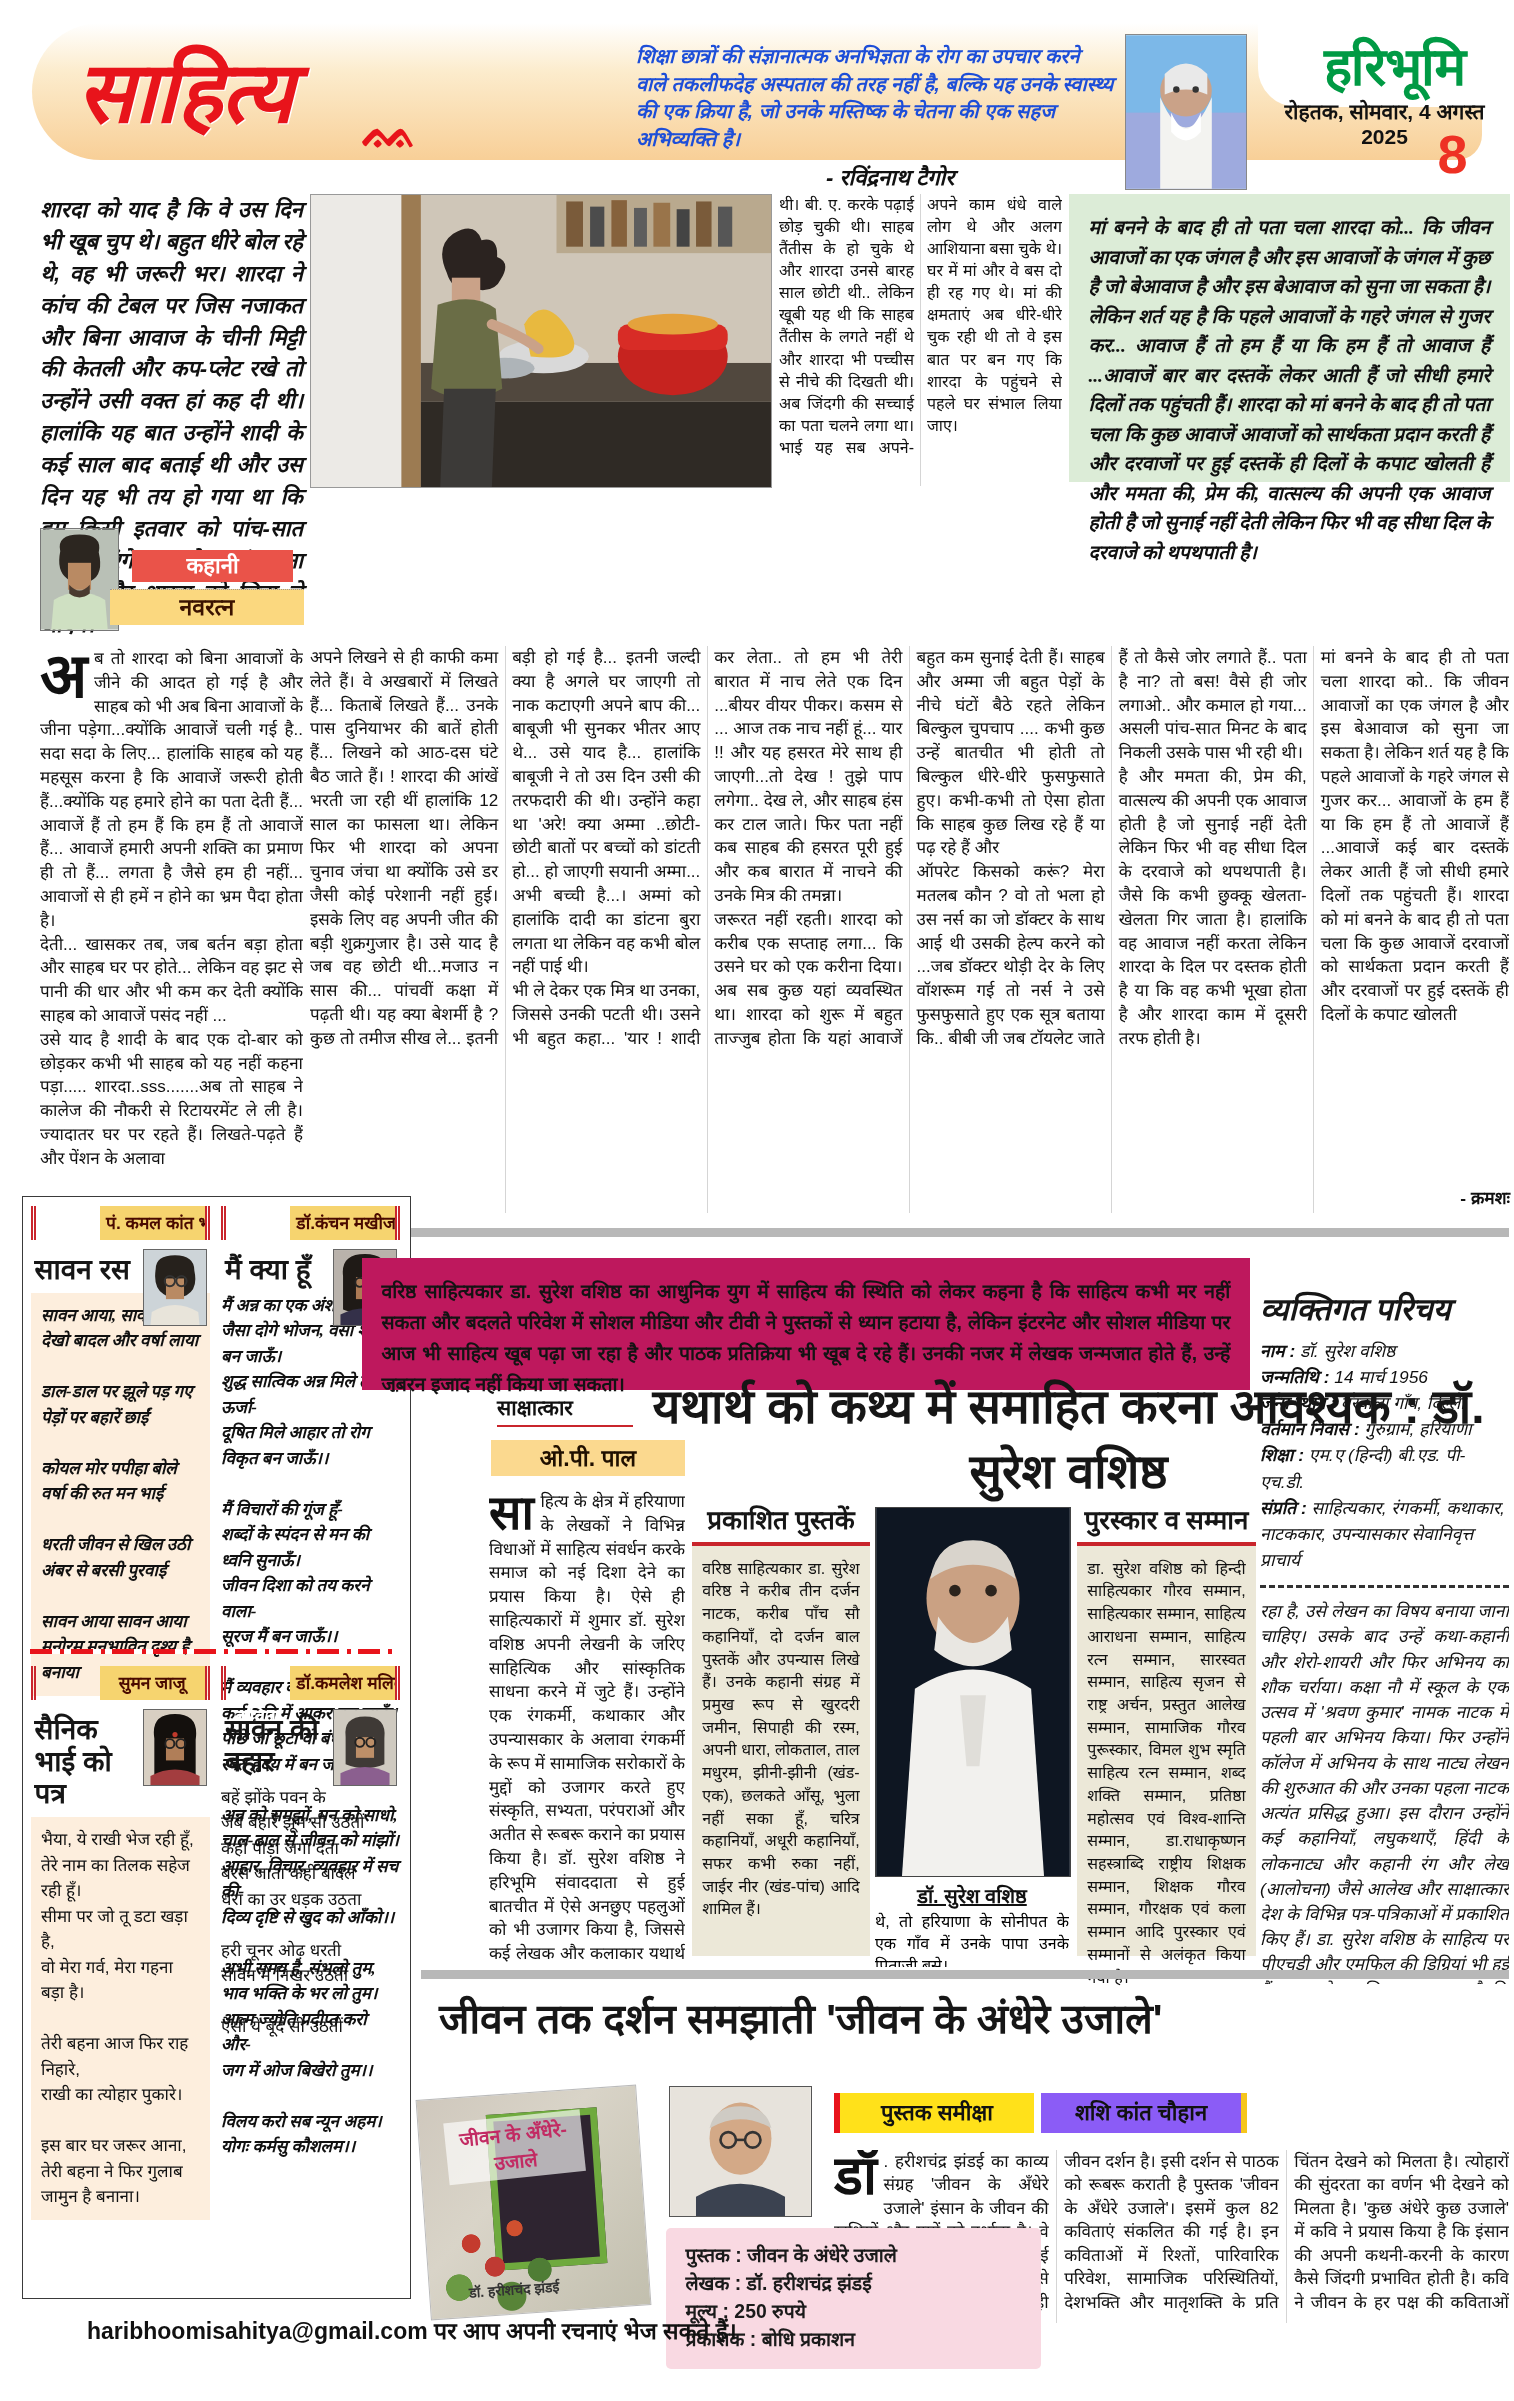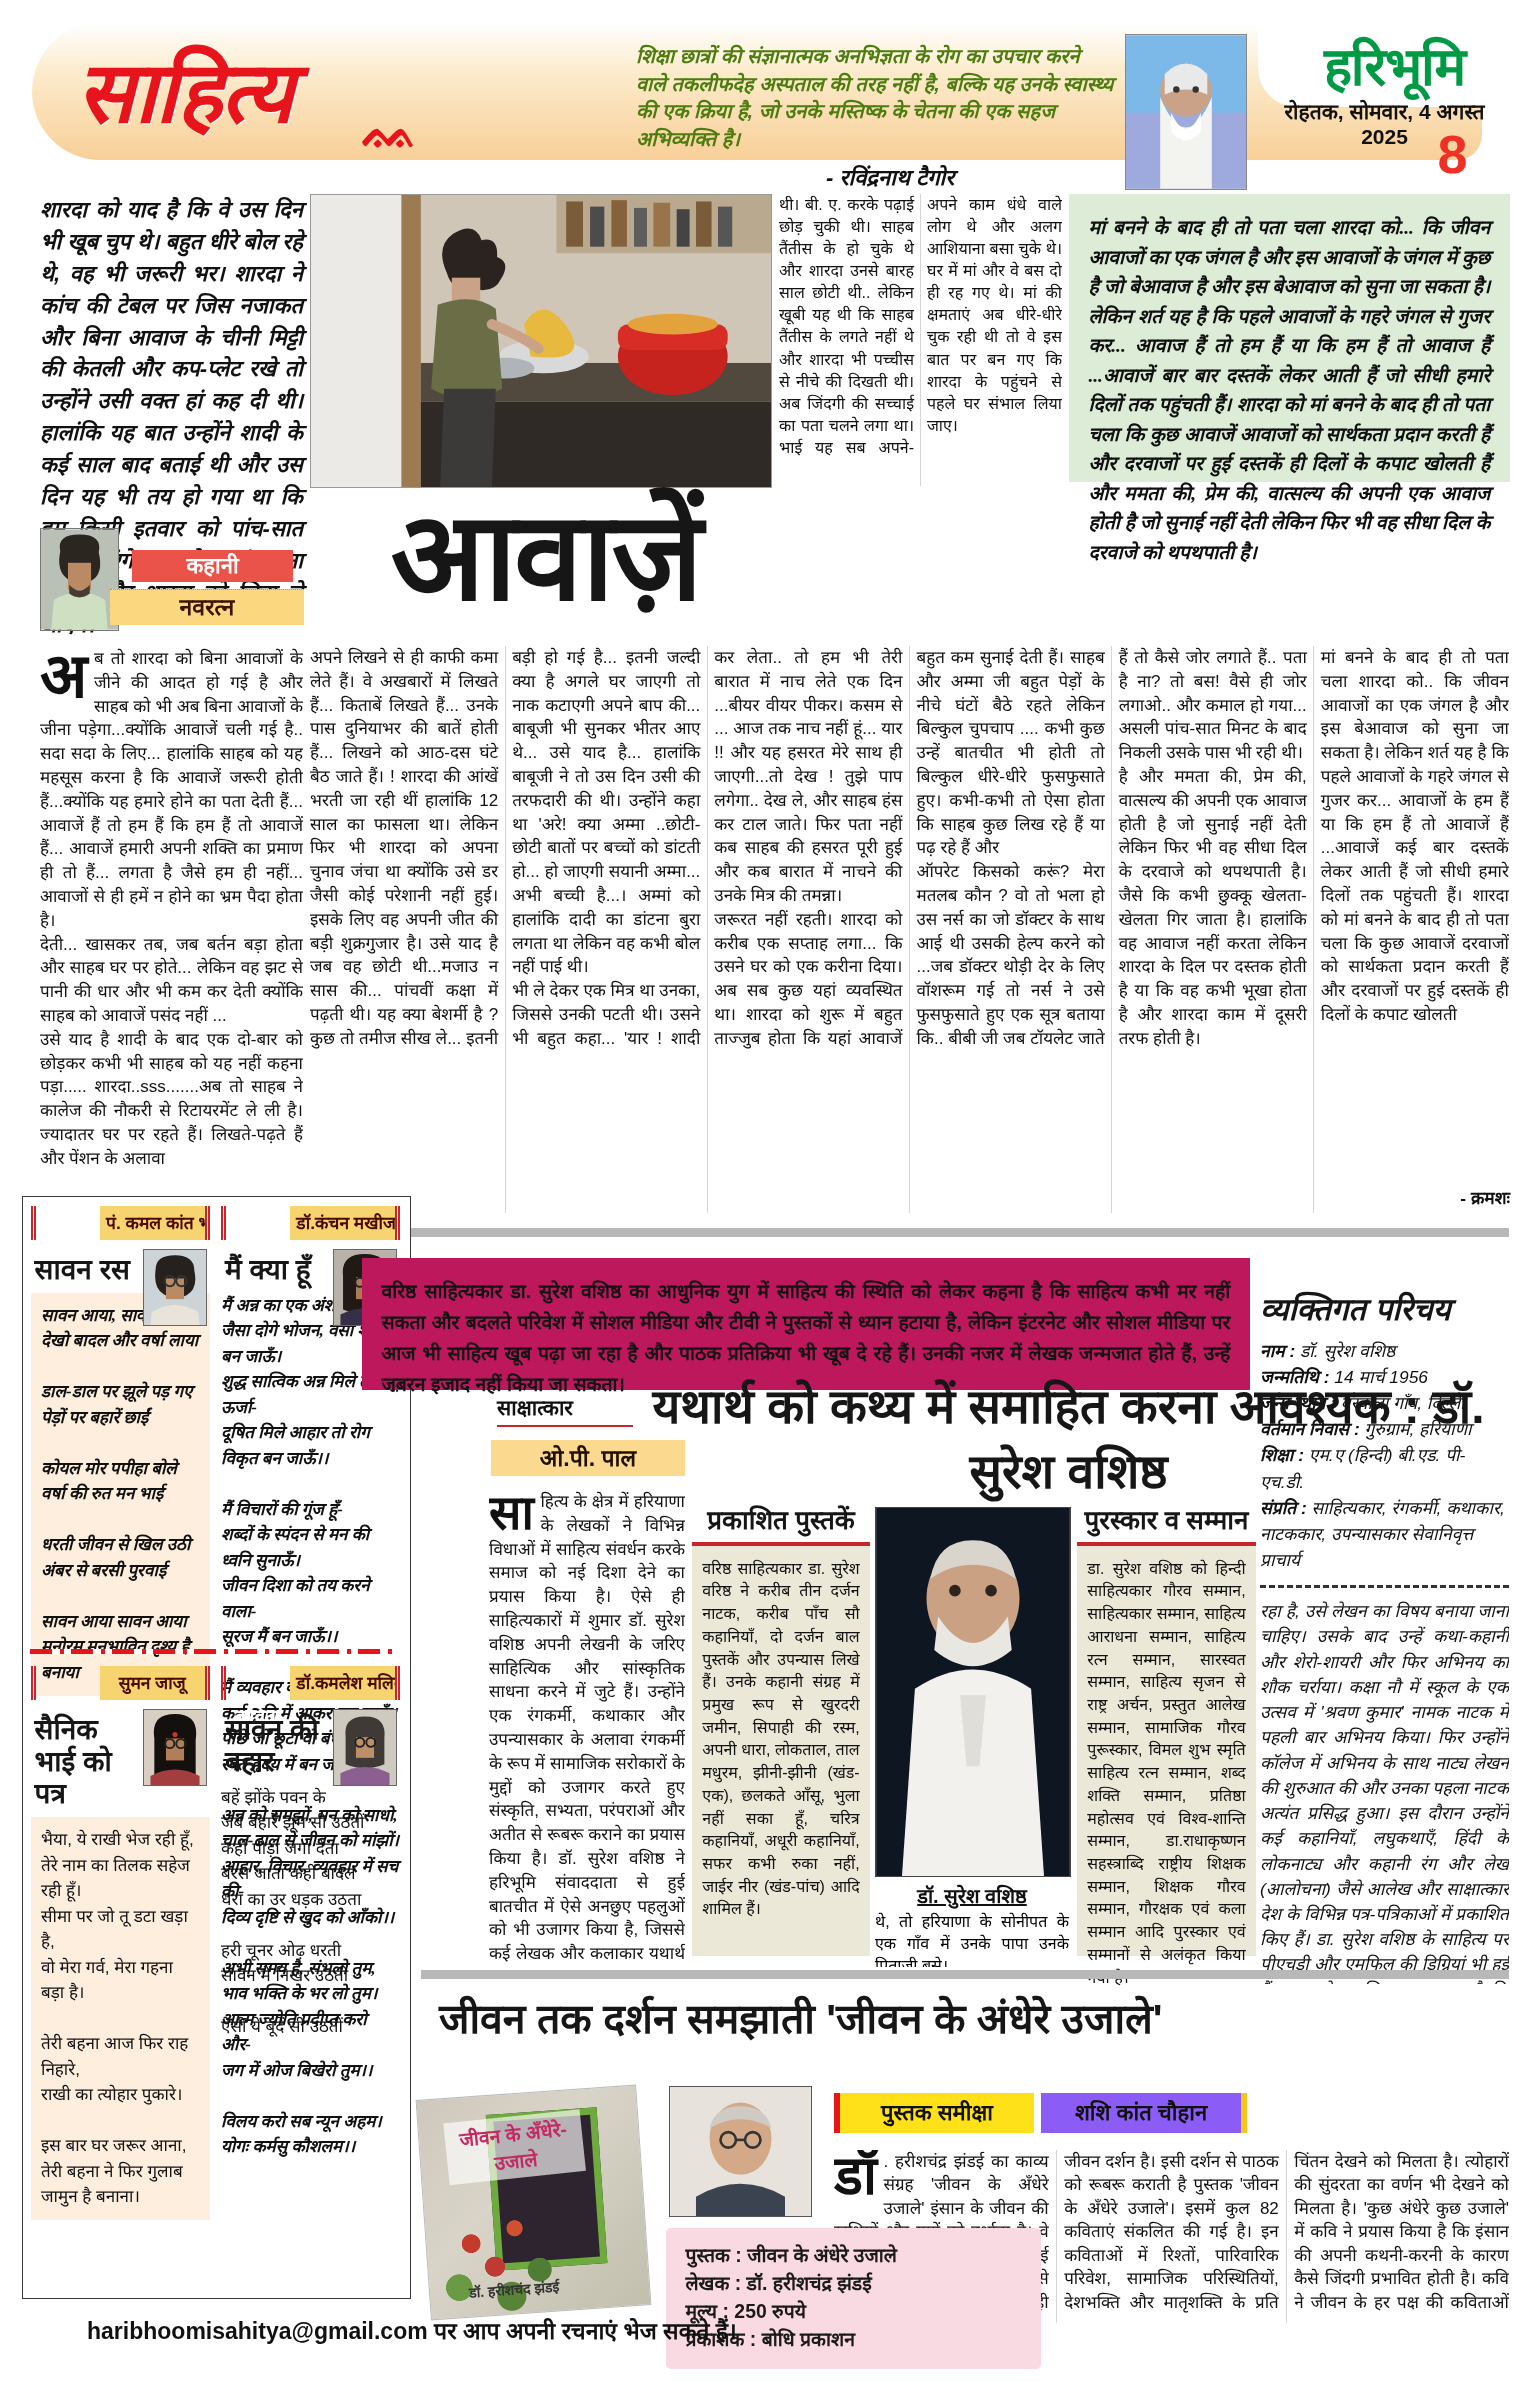--- a/index.html
+++ b/index.html
@@ -6,21 +6,21 @@
   #page{position:relative;width:1514px;height:2401px;background:#ffffff;overflow:hidden;}
   .abs{position:absolute;}
   .pre{white-space:pre-line;}
 
   
   .banner{left:32px;top:23px;width:1450px;height:137px;border-radius:71px 26px 26px 71px;
     background:linear-gradient(180deg,#ffffff 0%,#fceccd 35%,#f8cf97 100%);}
   .section-title{left:77px;top:31px;font-size:85px;font-weight:900;font-style:italic;color:#e8141b;
     text-shadow:1.3px 1.3px 0 #fff;letter-spacing:-1.3px;font-family:"Liberation Serif",serif;}
   .flourish{left:362px;top:103px;width:58px;height:52px;color:#e8141b;font-size:48px;font-weight:900;}
-  .quote{left:636px;top:43px;width:478px;font-size:20px;font-weight:700;font-style:italic;color:#4d7c0f;line-height:1.38;}
+  .quote{left:636px;top:43px;width:478px;font-size:20px;font-weight:700;font-style:italic;color:#1d4ed8;line-height:1.38;}
   .quote-attr{left:826px;top:161px;width:284px;font-size:22px;font-weight:900;font-style:italic;color:#111;}
   .tagore{left:1125px;top:34px;width:120px;height:154px;border:1.3px solid #888;overflow:hidden;}
   .paper-card{left:1258px;top:23px;width:257px;height:84px;background:#fff;border-radius:0 0 0 39px;}
   .paper-name{left:1285px;top:28px;width:219px;text-align:center;font-size:53px;font-weight:900;color:#009a44;letter-spacing:-1.3px;}
   .dateline{left:1260px;top:97px;width:249px;text-align:center;font-size:21px;font-weight:900;color:#111;}
   .pageno{left:1414px;top:123px;width:77px;text-align:center;font-size:54px;font-weight:900;color:#ee3124;}
 
   
   .story-intro{left:40px;top:194px;width:263px;font-size:22px;line-height:1.45;font-weight:700;font-style:italic;color:#111;text-align:justify;}
   .kitchen{left:310px;top:194px;width:460px;height:292px;border:0.6px solid #999;overflow:hidden;}
@@ -161,21 +161,20 @@
       <path d="M210 120 q-18 -40 10 -60 q34 -20 44 10 q26 -6 24 26 q22 8 6 34 q-10 22 -40 16 q-34 8 -44 -26z" fill="#2b2320"></path>
       <rect x="218" y="128" width="44" height="50" fill="#caa288"></rect>
       <path d="M196 170 Q250 150 286 176 L296 300 Q240 330 186 300 Z" fill="#6a6d46"></path>
       <path d="M206 300 L286 300 L280 452 L200 452 Z" fill="#3c3a38"></path>
       <path d="M280 200 Q330 220 352 238" stroke="#caa288" stroke-width="16" fill="none" stroke-linecap="round"></path>
     </svg>
   </div>
 
   <div class="abs story-mid">थी। बी. ए. करके पढ़ाई छोड़ चुकी थी। साहब तैंतीस के हो चुके थे और शारदा उनसे बारह साल छोटी थी.. लेकिन खूबी यह थी कि साहब तैंतीस के लगते नहीं थे और शारदा भी पच्चीस से नीचे की दिखती थी। अब जिंदगी की सच्चाई का पता चलने लगा था। भाई यह सब अपने-अपने काम धंधे वाले लोग थे और अलग आशियाना बसा चुके थे। घर में मां और वे बस दो ही रह गए थे। मां की क्षमताएं अब धीरे-धीरे चुक रही थी तो वे इस बात पर बन गए कि शारदा के पहुंचने से पहले घर संभाल लिया जाए।</div>
   <div class="abs green-box">मां बनने के बाद ही तो पता चला शारदा को... कि जीवन आवाजों का एक जंगल है और इस आवाजों के जंगल में कुछ है जो बेआवाज है और इस बेआवाज को सुना जा सकता है। लेकिन शर्त यह है कि पहले आवाजों के गहरे जंगल से गुजर कर... आवाज हैं तो हम हैं या कि हम हैं तो आवाज हैं ...आवाजें बार बार दस्तकें लेकर आती हैं जो सीधी हमारे दिलों तक पहुंचती हैं। शारदा को मां बनने के बाद ही तो पता चला कि कुछ आवाजें आवाजों को सार्थकता प्रदान करती हैं और दरवाजों पर हुई दस्तकें ही दिलों के कपाट खोलती हैं और ममता की, प्रेम की, वात्सल्य की अपनी एक आवाज होती है जो सुनाई नहीं देती लेकिन फिर भी वह सीधा दिल के दरवाजे को थपथपाती है।</div>
-  <div class="abs story-title">आवाज़ें</div>
 
   <div class="abs author-photo">
     <svg width="77" height="101" viewBox="0 0 120 156">
       <rect width="120" height="156" fill="#b9c0b6"></rect>
       <path d="M30 34 q-6 -26 30 -26 q36 0 30 28 q8 34 -12 44 q-24 10 -38 -4 q-16 -12 -10 -42z" fill="#2c2620"></path>
       <rect x="42" y="52" width="36" height="42" fill="#b98a63"></rect>
       <path d="M20 110 Q60 86 100 110 L104 156 L16 156 Z" fill="#cfe0c2"></path>
       <path d="M44 86 Q60 104 76 86 L76 100 Q60 112 44 100 Z" fill="#4a3b30"></path>
     </svg>
   </div>

